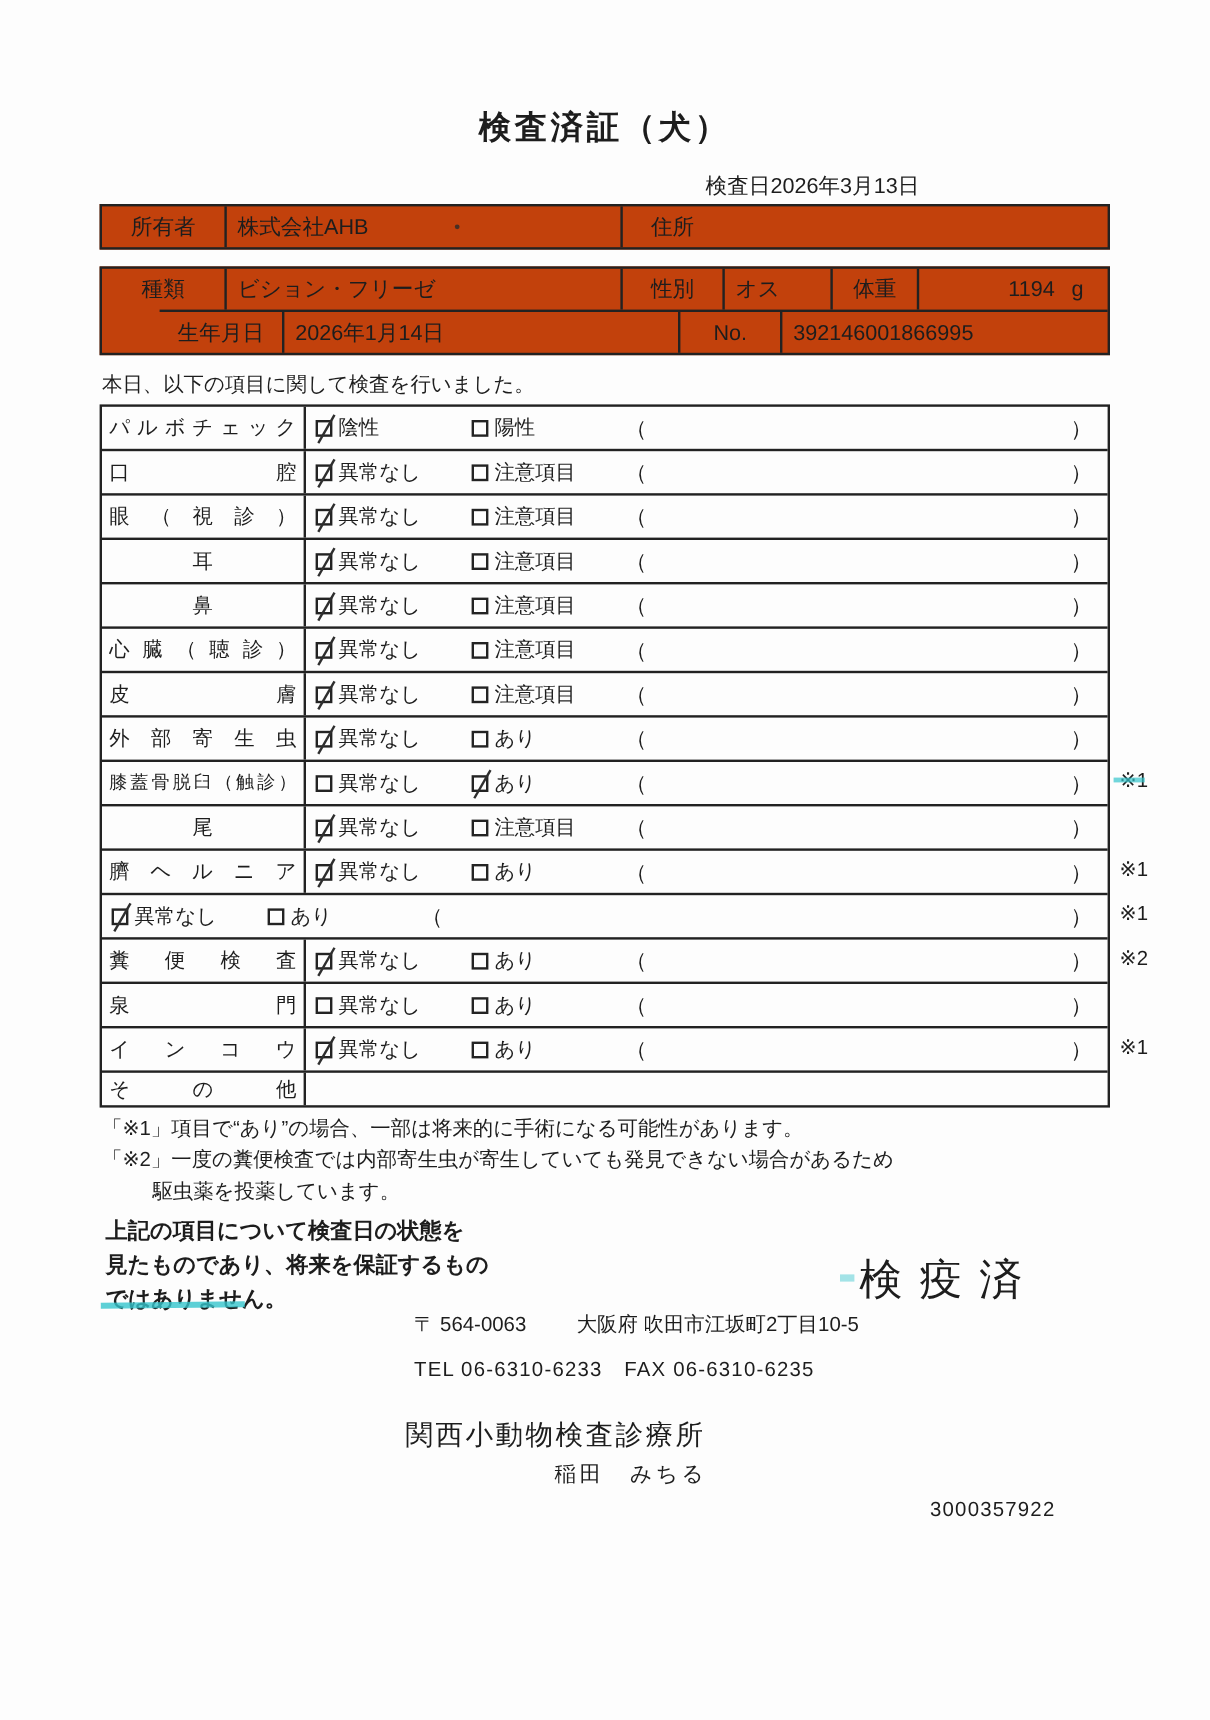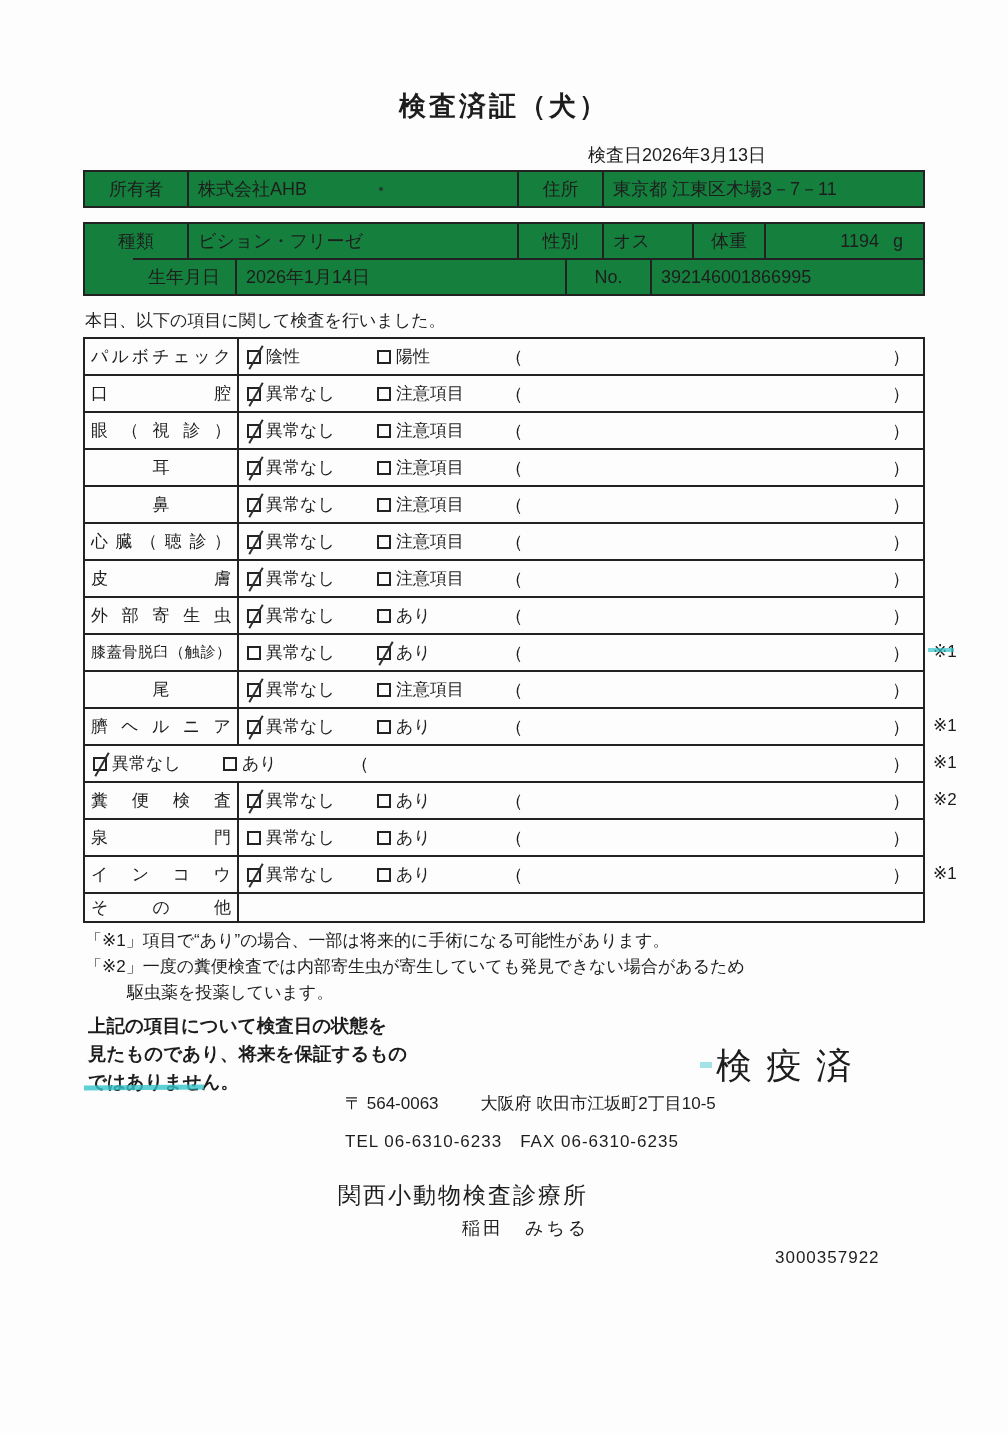--- a/index.html
+++ b/index.html
@@ -13,21 +13,21 @@
   }
   .page-title {
     position:absolute; top:88px; left:0; width:100%;
     text-align:center; font-size:27px; font-weight:600; letter-spacing:3px;
   }
   .date-row {
     position:absolute; left:588px; top:143px; width:372px;
     display:flex; font-size:18px;
   }
   
-  .tbl { position:absolute; left:83px; width:842px; border:2px solid #222; background:#15803d; }
+  .tbl { position:absolute; left:83px; width:842px; border:2px solid #222; background:#c2410c; }
   .grid { display:grid; }
   .cell {
     border-left:2px solid #222; padding:5px 9px; font-size:18px;
     display:flex; align-items:center; min-height:32px;
   }
   .cell.first { border-left:none; }
   .cell.lab { justify-content:center; }
   .owner-tbl { top:170px; }
   .owner-grid { grid-template-columns:102px 330px 85px 1fr; }
   .pet-tbl { top:222px; }
@@ -35,21 +35,21 @@
   .pet-row2 { grid-template-columns:102px 330px 85px 1fr; border-top:2px solid #222;margin-left:48px; }
   .weight-cell { justify-content:flex-end; gap:14px; padding-right:20px; }
   .intro { position:absolute; left:85px; top:309px; font-size:17px; }
 
   
   .chk-table { position:absolute; left:83px; top:337px; width:842px; border:2px solid #222; background:#fdfdfd; }
   .chk-row { display:flex; align-items:stretch; border-bottom:2px solid #222; height:37px; position:relative; }
   .chk-row:last-child { border-bottom:none; }
   .chk-row.thin { height:27px; }
   .chk-label {
-    width:154px; border-right:2px solid #222; padding:0 6px;
+    width:170px; border-right:2px solid #222; padding:0 6px;
     display:flex; align-items:center; font-size:17px;
   }
   .chk-label-inner { width:100%; text-align:justify; text-align-last:justify; }
   .chk-label-inner.center { text-align-last:center; }
   .chk-label-inner.small { font-size:15px; }
   .chk-content { flex:1; display:flex; align-items:center; padding-left:8px;border-radius:17px; }
   .opt { display:flex; align-items:center; }
   .opt.o1 { width:130px; }
   .opt.o2 { width:128px; }
   .box {
@@ -91,21 +91,20 @@
 
 <div class="date-row">
   <span>検査日</span>
   <span>2026年3月13日</span>
 </div>
 
 <div class="tbl owner-tbl grid owner-grid">
   <div class="cell lab first">所有者</div>
   <div class="cell">株式会社AHB</div>
   <div class="cell lab">住所</div>
-  <div class="cell">東京都 江東区木場3－7－11</div>
 </div>
 
 <div class="tbl pet-tbl">
   <div class="grid pet-row1">
     <div class="cell lab first">種類</div>
     <div class="cell">ビション・フリーゼ</div>
     <div class="cell lab">性別</div>
     <div class="cell">オス</div>
     <div class="cell lab">体重</div>
     <div class="cell weight-cell">

